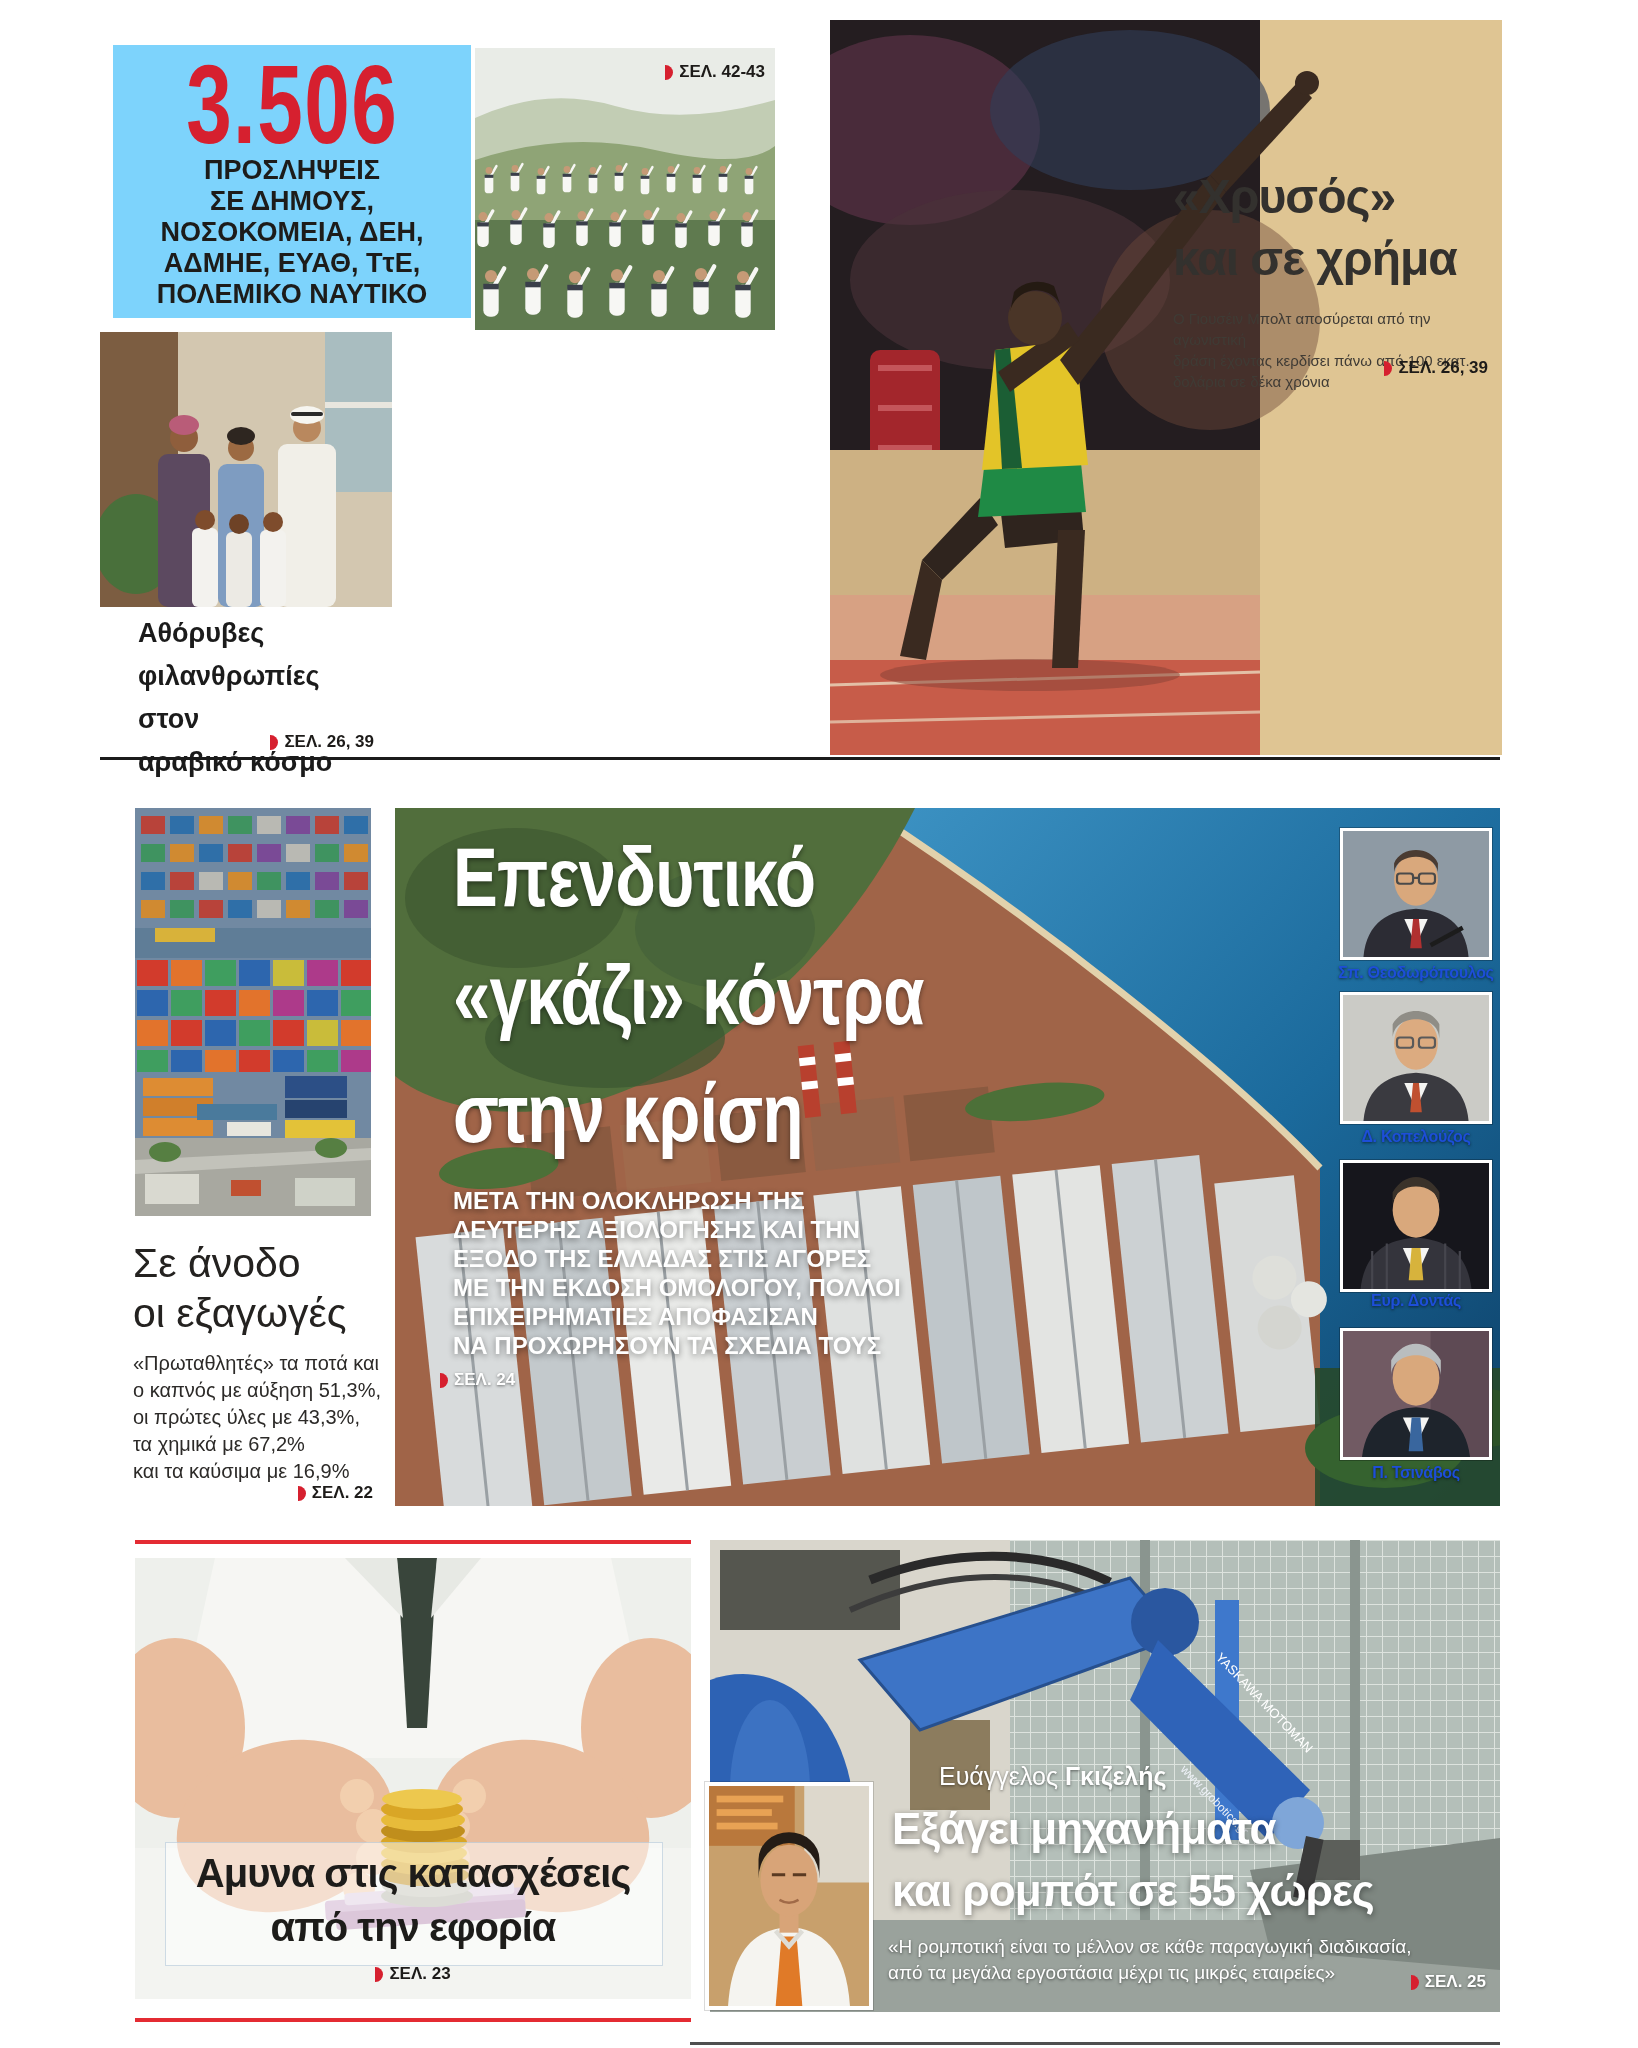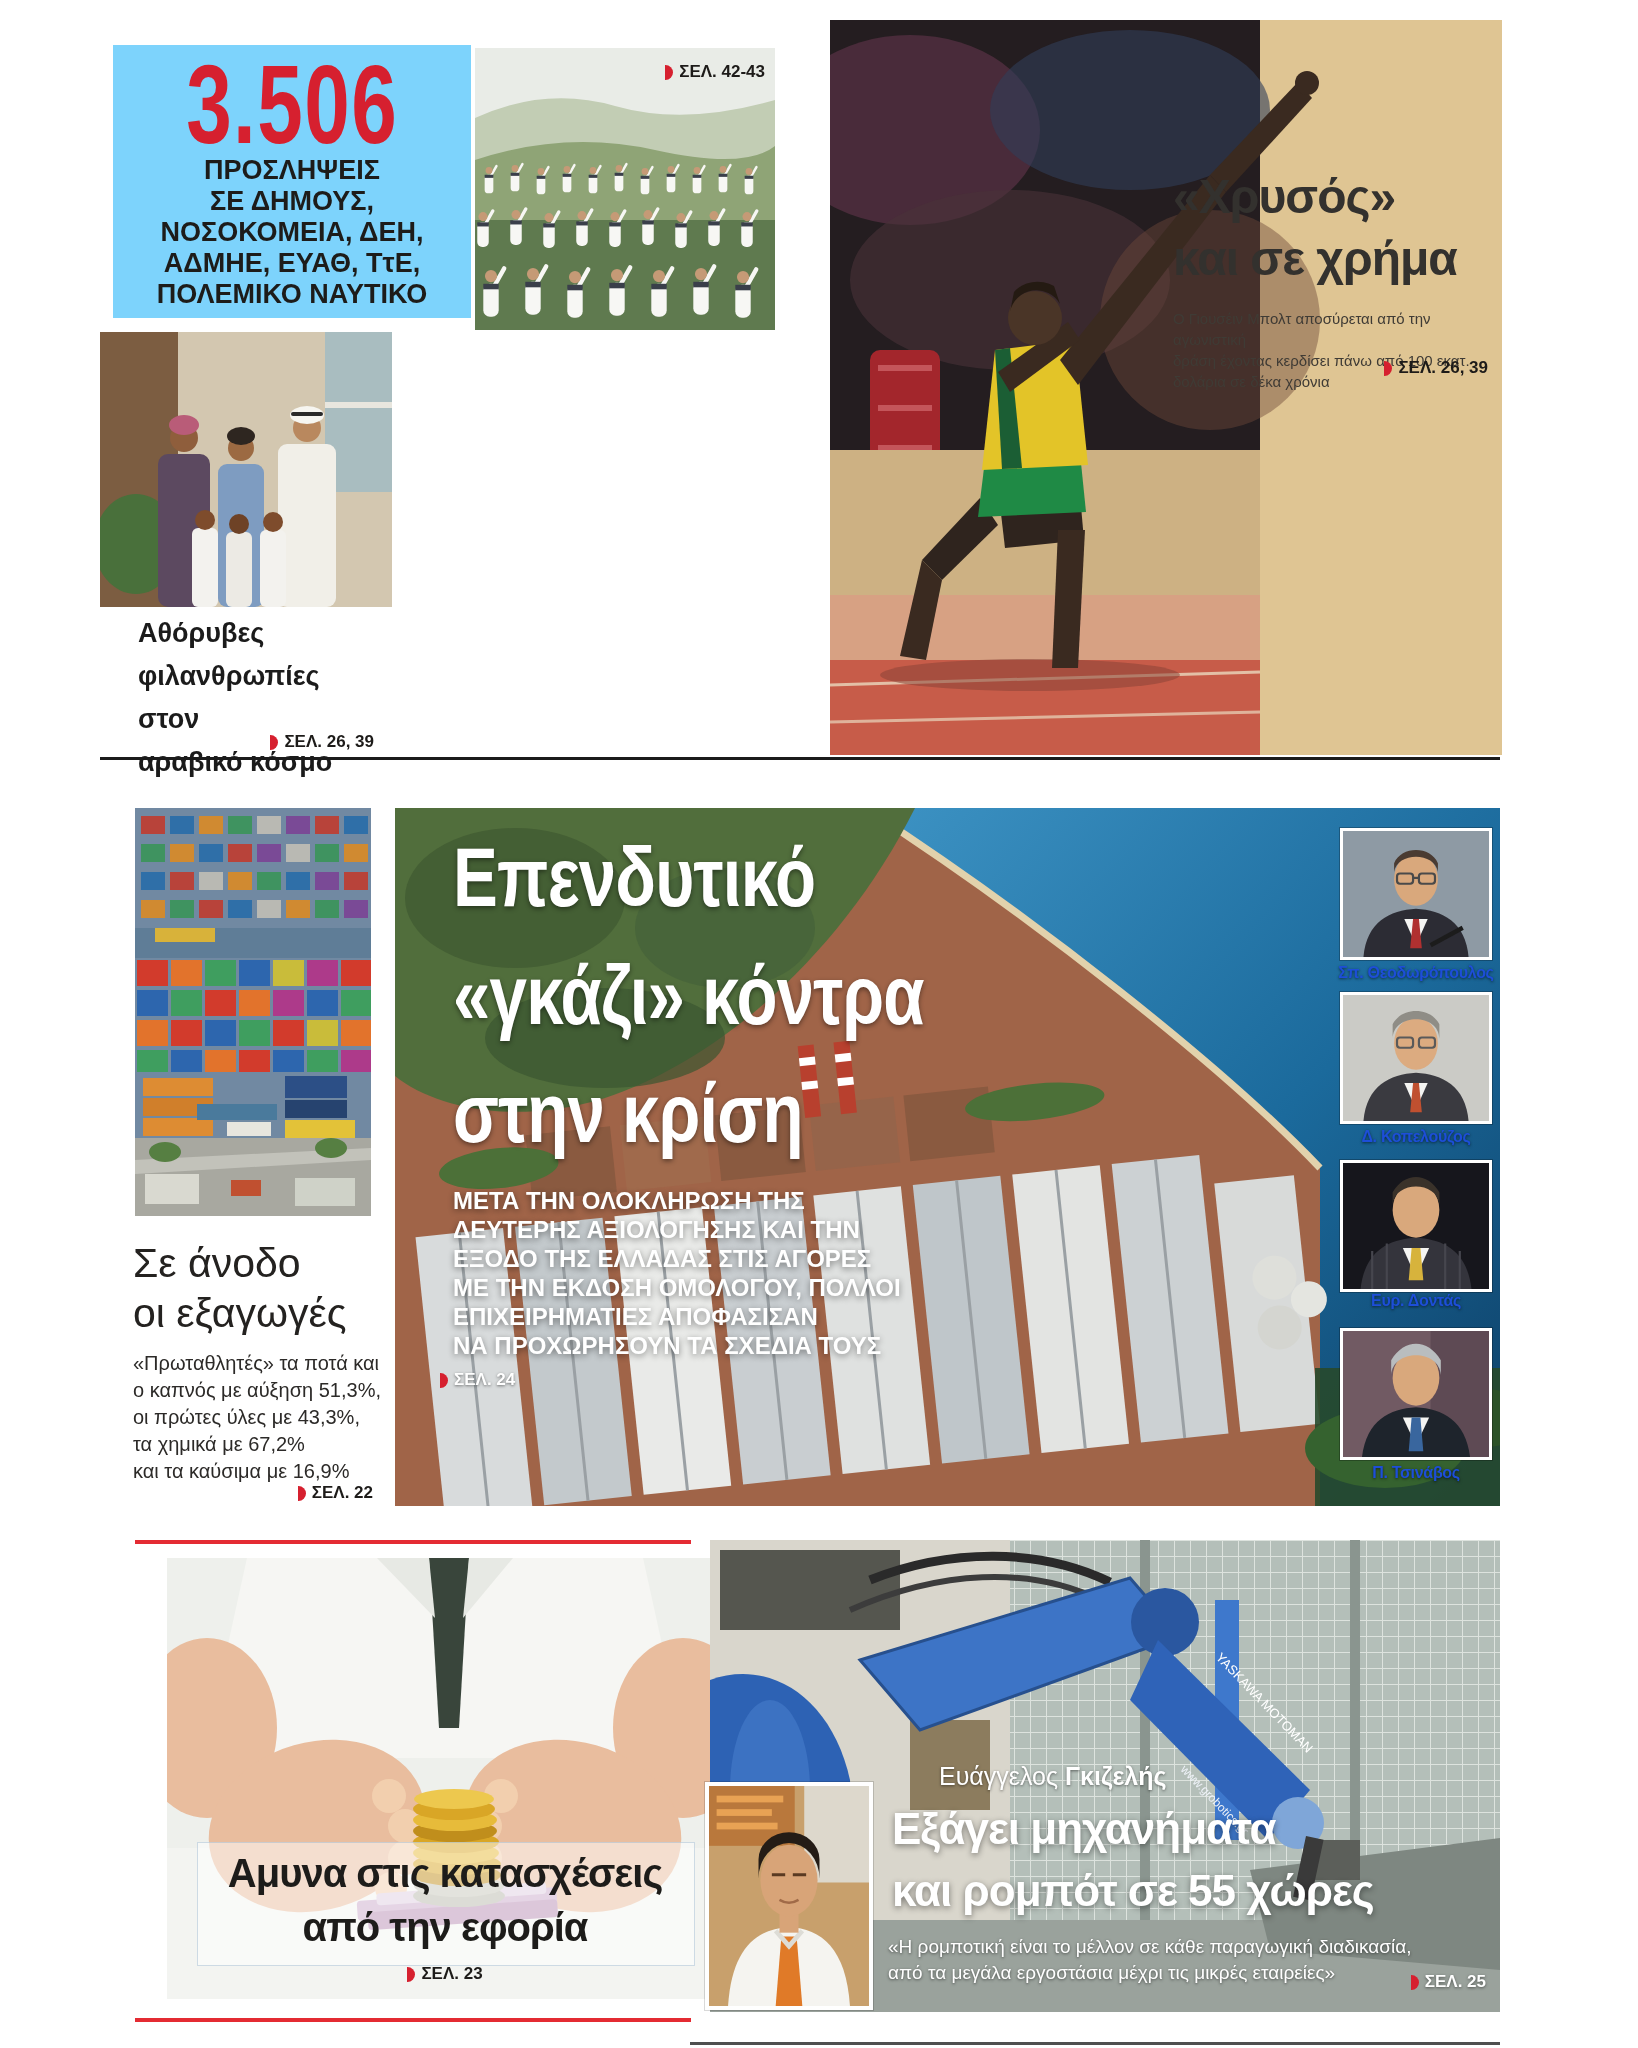--- a/index.html
+++ b/index.html
@@ -431,21 +431,21 @@
         <polygon points="41,59 59,59 50,78" fill="#f4f4f2"></polygon>
         <polygon points="47,59 53,59 55,82 45,82" fill="#39669e"></polygon>
         <ellipse cx="50" cy="32" rx="16" ry="19" fill="#d9a87c"></ellipse>
         <path d="M33 30 C34 12 66 12 67 30 L67 20 C58 5 42 5 33 20 Z" fill="#b9bdbf"></path>
       </svg>
     </div>
     <div class="pname" style="left:941px;top:656px;">Π. Τσινάβος</div>
   </div>
 
   <div class="line" style="left:135px;top:1540px;width:556px;height:4px;background:#e42b33;"></div>
-  <div class="photo" style="left:135px;top:1558px;width:556px;height:441px;margin-left:32px;">
+  <div class="photo" style="left:135px;top:1558px;width:556px;height:441px;">
     <svg viewBox="0 0 556 441" preserveAspectRatio="none">
       <rect width="556" height="441" fill="#eef0ec"></rect>
       <path d="M80 0 H476 L520 200 H36 Z" fill="#f6f6f3"></path>
       <path d="M262 0 H302 L292 170 H272 Z" fill="#39453b"></path>
       <path d="M210 0 L262 0 L268 60 Z" fill="#e7e9e4"></path>
       <path d="M346 0 L302 0 L296 60 Z" fill="#e7e9e4"></path>
       <rect y="290" width="556" height="151" fill="#f3f4f1"></rect>
       <ellipse cx="40" cy="170" rx="70" ry="90" fill="#e9bd9e"></ellipse>
       <ellipse cx="516" cy="170" rx="70" ry="90" fill="#e9bd9e"></ellipse>
       <ellipse cx="150" cy="268" rx="110" ry="84" fill="#e9bd9e" transform="rotate(-16 150 268)"></ellipse>

